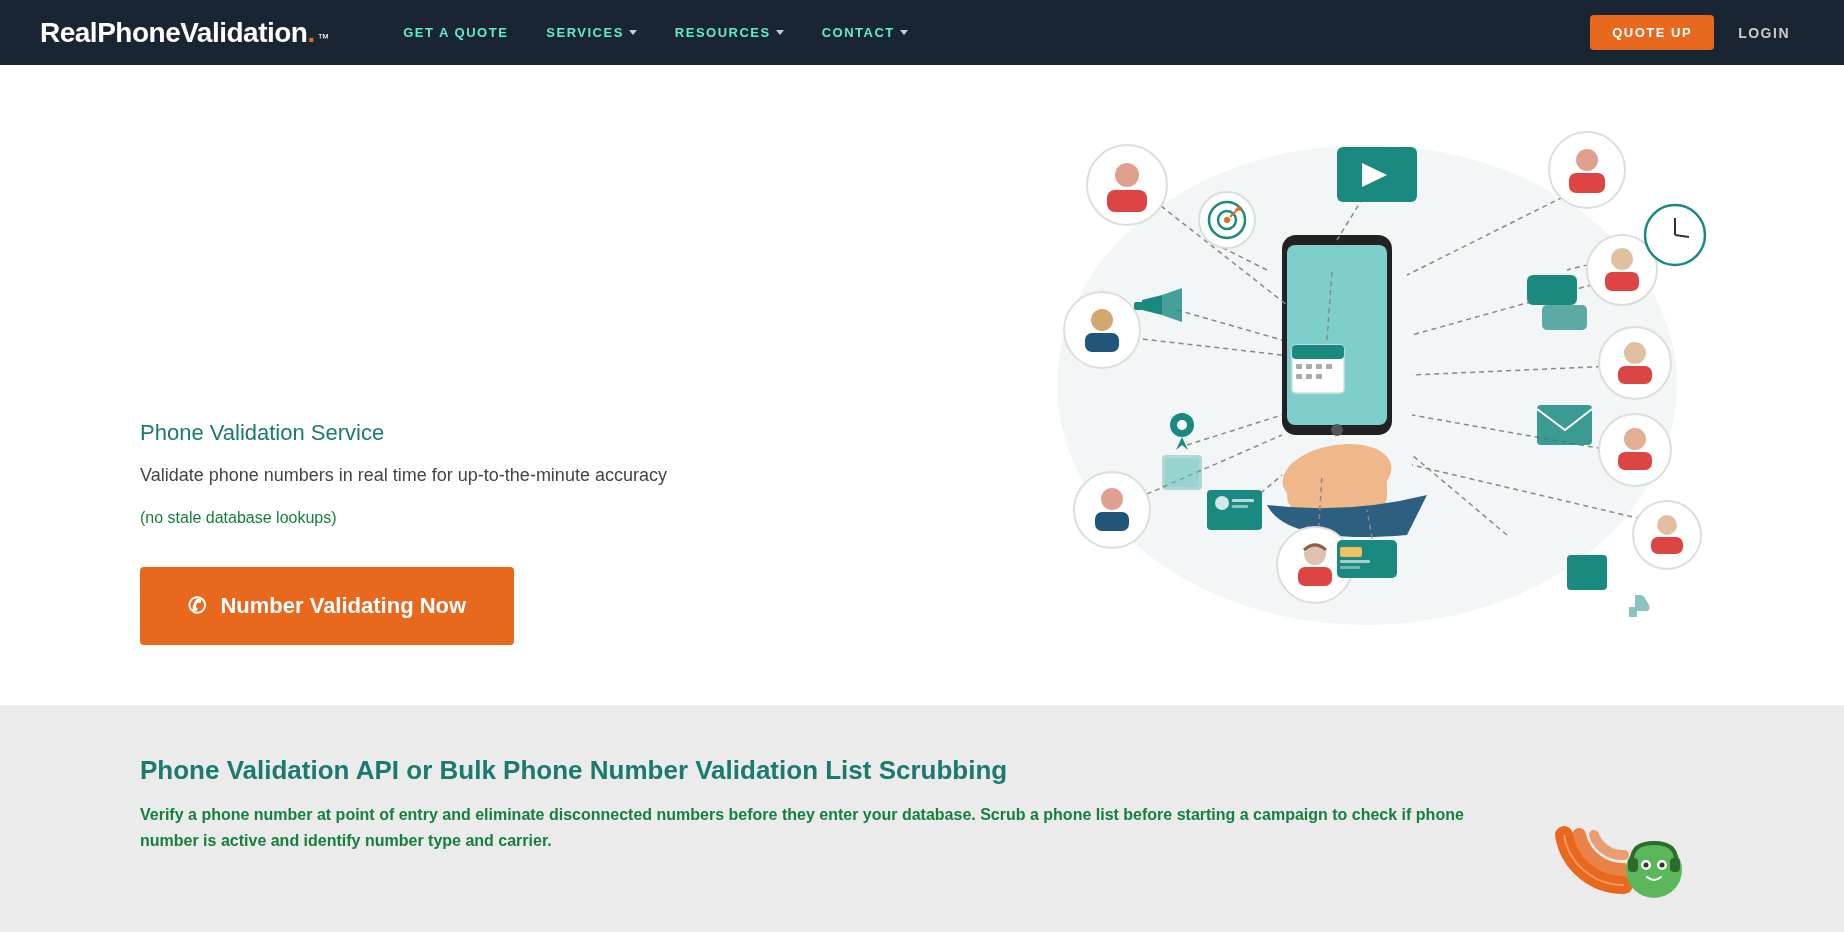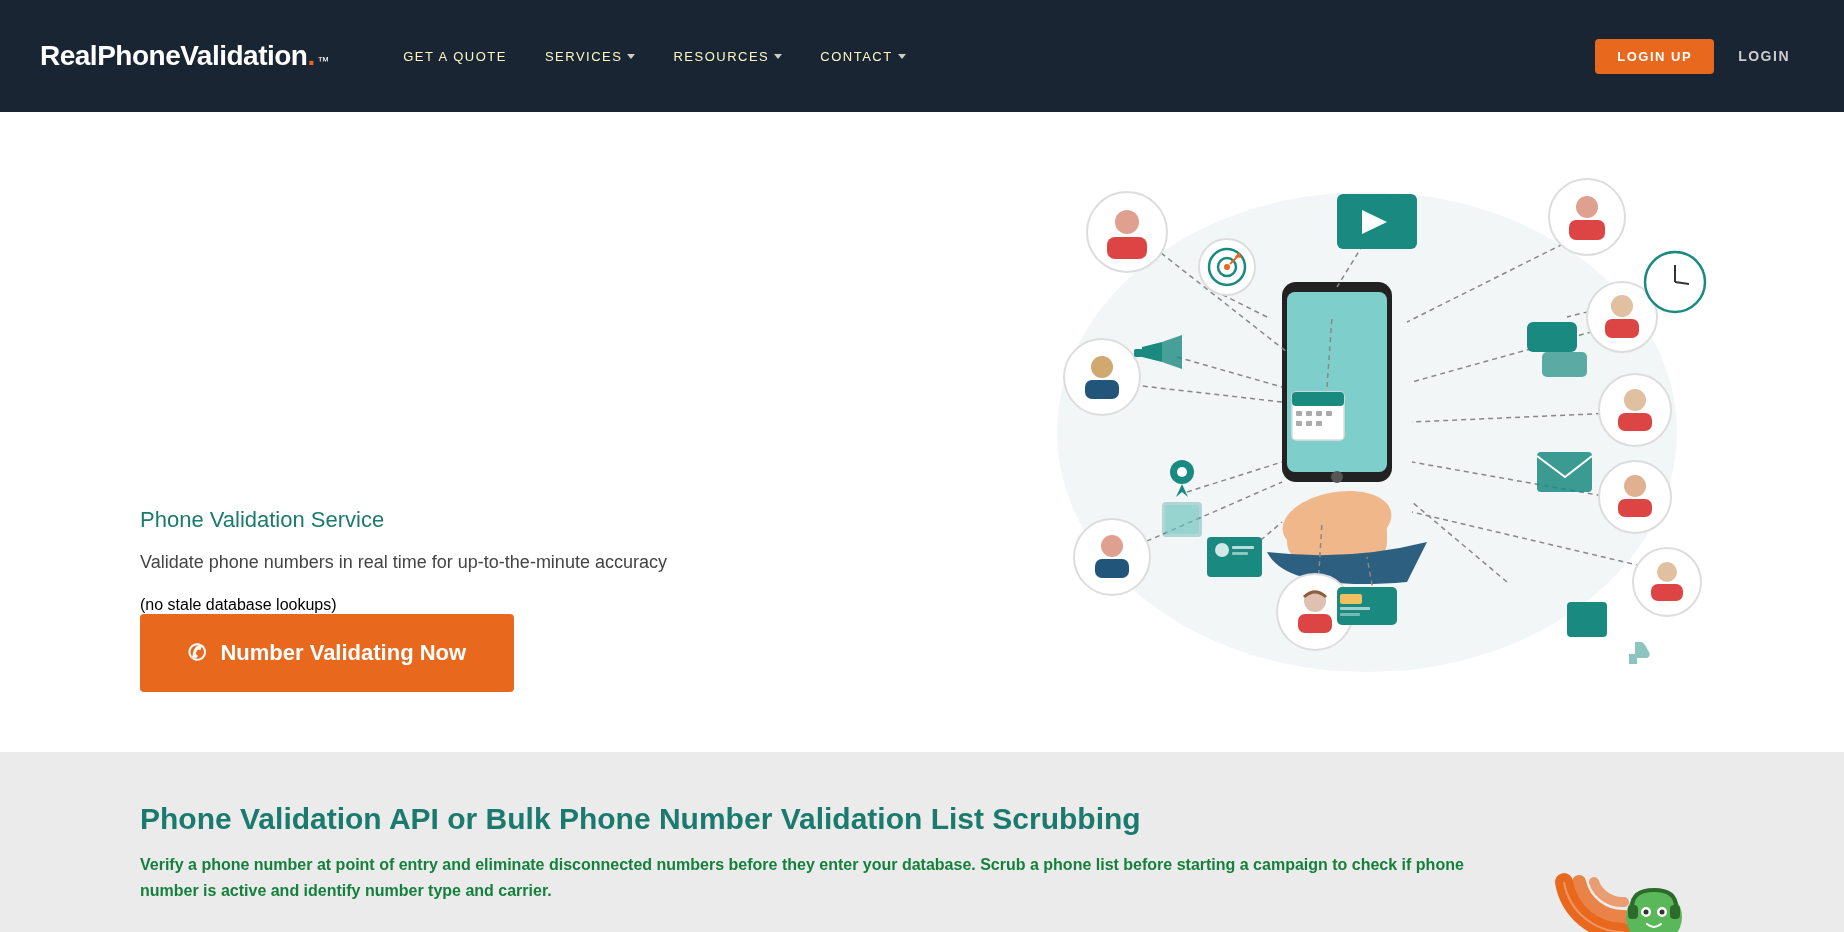--- a/index.html
+++ b/index.html
@@ -1,21 +1,21 @@
 <!DOCTYPE html>
 <html><head>
   <meta charset="utf-8">
   <style>
     * { margin: 0; padding: 0; box-sizing: border-box; }
     body { font-family: Arial, sans-serif; background: #fff; overflow-x: hidden; }
 
     
     header {
       background: #1a2533;
-      height: 112px;
+      height: 65px;
       display: flex;
       align-items: center;
       padding: 16px 40px;
       gap: 0;
     }
     .logo {
       display: flex;
       align-items: baseline;
       margin-right: 60px;
       flex-shrink: 0;
@@ -37,23 +37,23 @@
       vertical-align: super;
       margin-left: 2px;
     }
     nav {
       display: flex;
       align-items: center;
       gap: 10px;
       flex: 1;
     }
     .nav-item {
-      color: #fef9c3;
+      color: #5eead4;
       font-size: 13px;
-      font-weight: 400;
+      font-weight: 700;
       letter-spacing: 1.5px;
       text-transform: uppercase;
       padding: 8px 14px;
       cursor: pointer;
       display: flex;
       align-items: center;
       gap: 5px;
       white-space: nowrap;
     }
     .nav-arrow {
@@ -109,22 +109,23 @@
       line-height: 1.15;
       margin-bottom: 28px;
     }
     .hero-desc {
       color: #444;
       font-size: 18px;
       line-height: 1.5;
       margin-bottom: 20px;
     }
     .hero-note {
-      color: #000000;
+      color: #15803d;
       font-size: 16px;
+      margin-bottom: 40px;
     }
     .btn-cta {
       background: #e8691e;
       color: #fff;
       font-size: 22px;
       font-weight: bold;
       padding: 26px 48px;
       border: none;
       border-radius: 4px;
       cursor: pointer;
@@ -155,21 +156,21 @@
       padding: 50px 140px 50px 140px;
       display: flex;
       align-items: flex-start;
       gap: 60px;
     }
     .bottom-text {
       flex: 1;
     }
     .bottom-title {
       color: #1a7a6e;
-      font-size: 30px;
+      font-size: 26px;
       font-weight: 600;
       margin-bottom: 16px;
     }
     .bottom-desc {
       color: #15803d;
       font-size: 16px;
       line-height: 1.6;
       font-weight: bold;
     }
     .bottom-graphic {
@@ -197,21 +198,21 @@
     <div class="nav-item">
       <span>RESOURCES</span>
       <span class="nav-arrow"></span>
     </div>
     <div class="nav-item">
       <span>CONTACT</span>
       <span class="nav-arrow"></span>
     </div>
     <div style="flex:1"></div>
     <div class="nav-signup">
-      <span>LOGIN UP</span>
+      <span>QUOTE UP</span>
     </div>
     <div class="nav-login">
       <span>LOGIN</span>
     </div>
   </nav>
 </header>
 
 <section class="hero">
   <div class="hero-left">
     <p class="hero-subtitle">Phone Validation Service</p>

